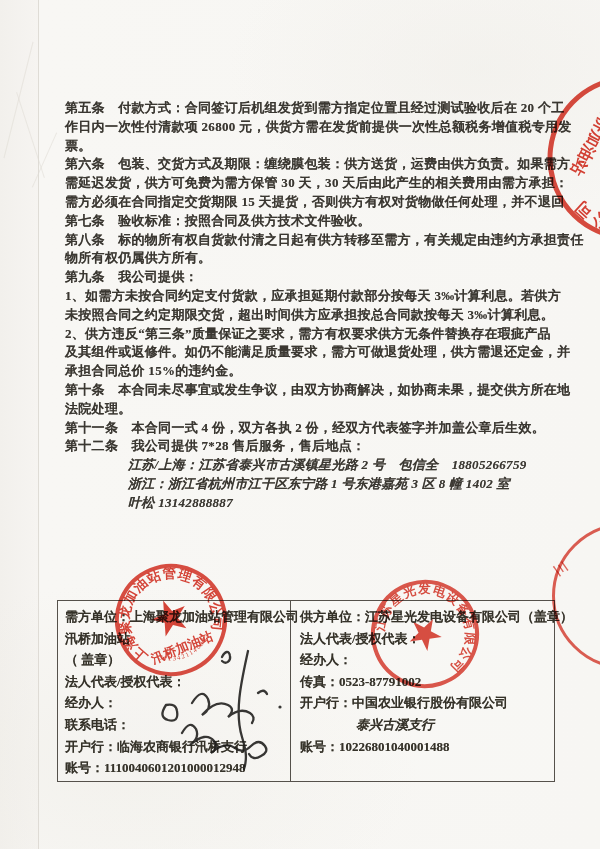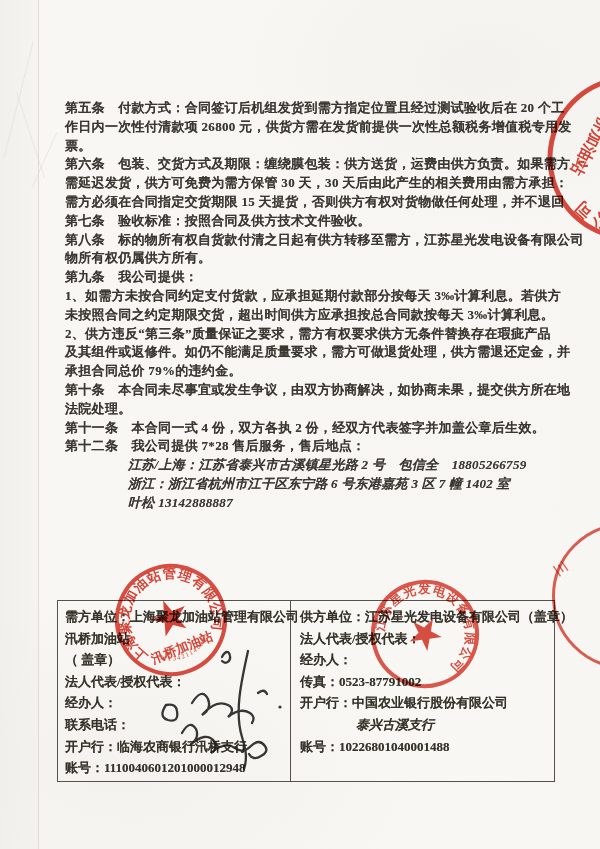--- a/index.html
+++ b/index.html
@@ -67,34 +67,34 @@
 <div class="crease" style="left:44px;top:130px;width:1px;height:60px;transform:rotate(24deg);"></div>
 
 <div class="doc">
   <div class="ln">第五条　付款方式：合同签订后机组发货到需方指定位置且经过测试验收后在 20 个工</div>
   <div class="ln">作日内一次性付清款项 26800 元，供货方需在发货前提供一次性总额税务增值税专用发</div>
   <div class="ln">票。</div>
   <div class="ln">第六条　包装、交货方式及期限：缠绕膜包装：供方送货，运费由供方负责。如果需方</div>
   <div class="ln">需延迟发货，供方可免费为需方保管 30 天，30 天后由此产生的相关费用由需方承担：</div>
   <div class="ln">需方必须在合同指定交货期限 15 天提货，否则供方有权对货物做任何处理，并不退回</div>
   <div class="ln">第七条　验收标准：按照合同及供方技术文件验收。</div>
-  <div class="ln">第八条　标的物所有权自货款付清之日起有供方转移至需方，江苏星光发电设备有限公司</div>
+  <div class="ln">第八条　标的物所有权自货款付清之日起有供方转移至需方，有关规定由违约方承担责任</div>
   <div class="ln">物所有权仍属供方所有。</div>
   <div class="ln">第九条　我公司提供：</div>
   <div class="ln">1、如需方未按合同约定支付货款，应承担延期付款部分按每天 3‰计算利息。若供方</div>
   <div class="ln">未按照合同之约定期限交货，超出时间供方应承担按总合同款按每天 3‰计算利息。</div>
   <div class="ln">2、供方违反“第三条”质量保证之要求，需方有权要求供方无条件替换存在瑕疵产品</div>
   <div class="ln">及其组件或返修件。如仍不能满足质量要求，需方可做退货处理，供方需退还定金，并</div>
-  <div class="ln">承担合同总价 79%的违约金。</div>
+  <div class="ln">承担合同总价 15%的违约金。</div>
   <div class="ln">第十条　本合同未尽事宜或发生争议，由双方协商解决，如协商未果，提交供方所在地</div>
   <div class="ln">法院处理。</div>
   <div class="ln">第十一条　本合同一式 4 份，双方各执 2 份，经双方代表签字并加盖公章后生效。</div>
   <div class="ln">第十二条　我公司提供 7*28 售后服务，售后地点：</div>
   <div class="ln ind">江苏/上海：江苏省泰兴市古溪镇星光路 2 号　包信全　18805266759</div>
-  <div class="ln ind">浙江：浙江省杭州市江干区东宁路 6 号东港嘉苑 3 区 7 幢 1402 室</div>
+  <div class="ln ind">浙江：浙江省杭州市江干区东宁路 1 号东港嘉苑 3 区 8 幢 1402 室</div>
   <div class="ln ind">叶松  13142888887</div>
 </div>
 
 <div class="sig-table">
   <div class="cell cell-left">
     <div class="trow">需方单位：上海聚龙加油站管理有限公司</div>
     <div class="trow">汛桥加油站</div>
     <div class="trow">（ 盖章）</div>
     <div class="trow">法人代表/授权代表：</div>
     <div class="trow">经办人：</div>

